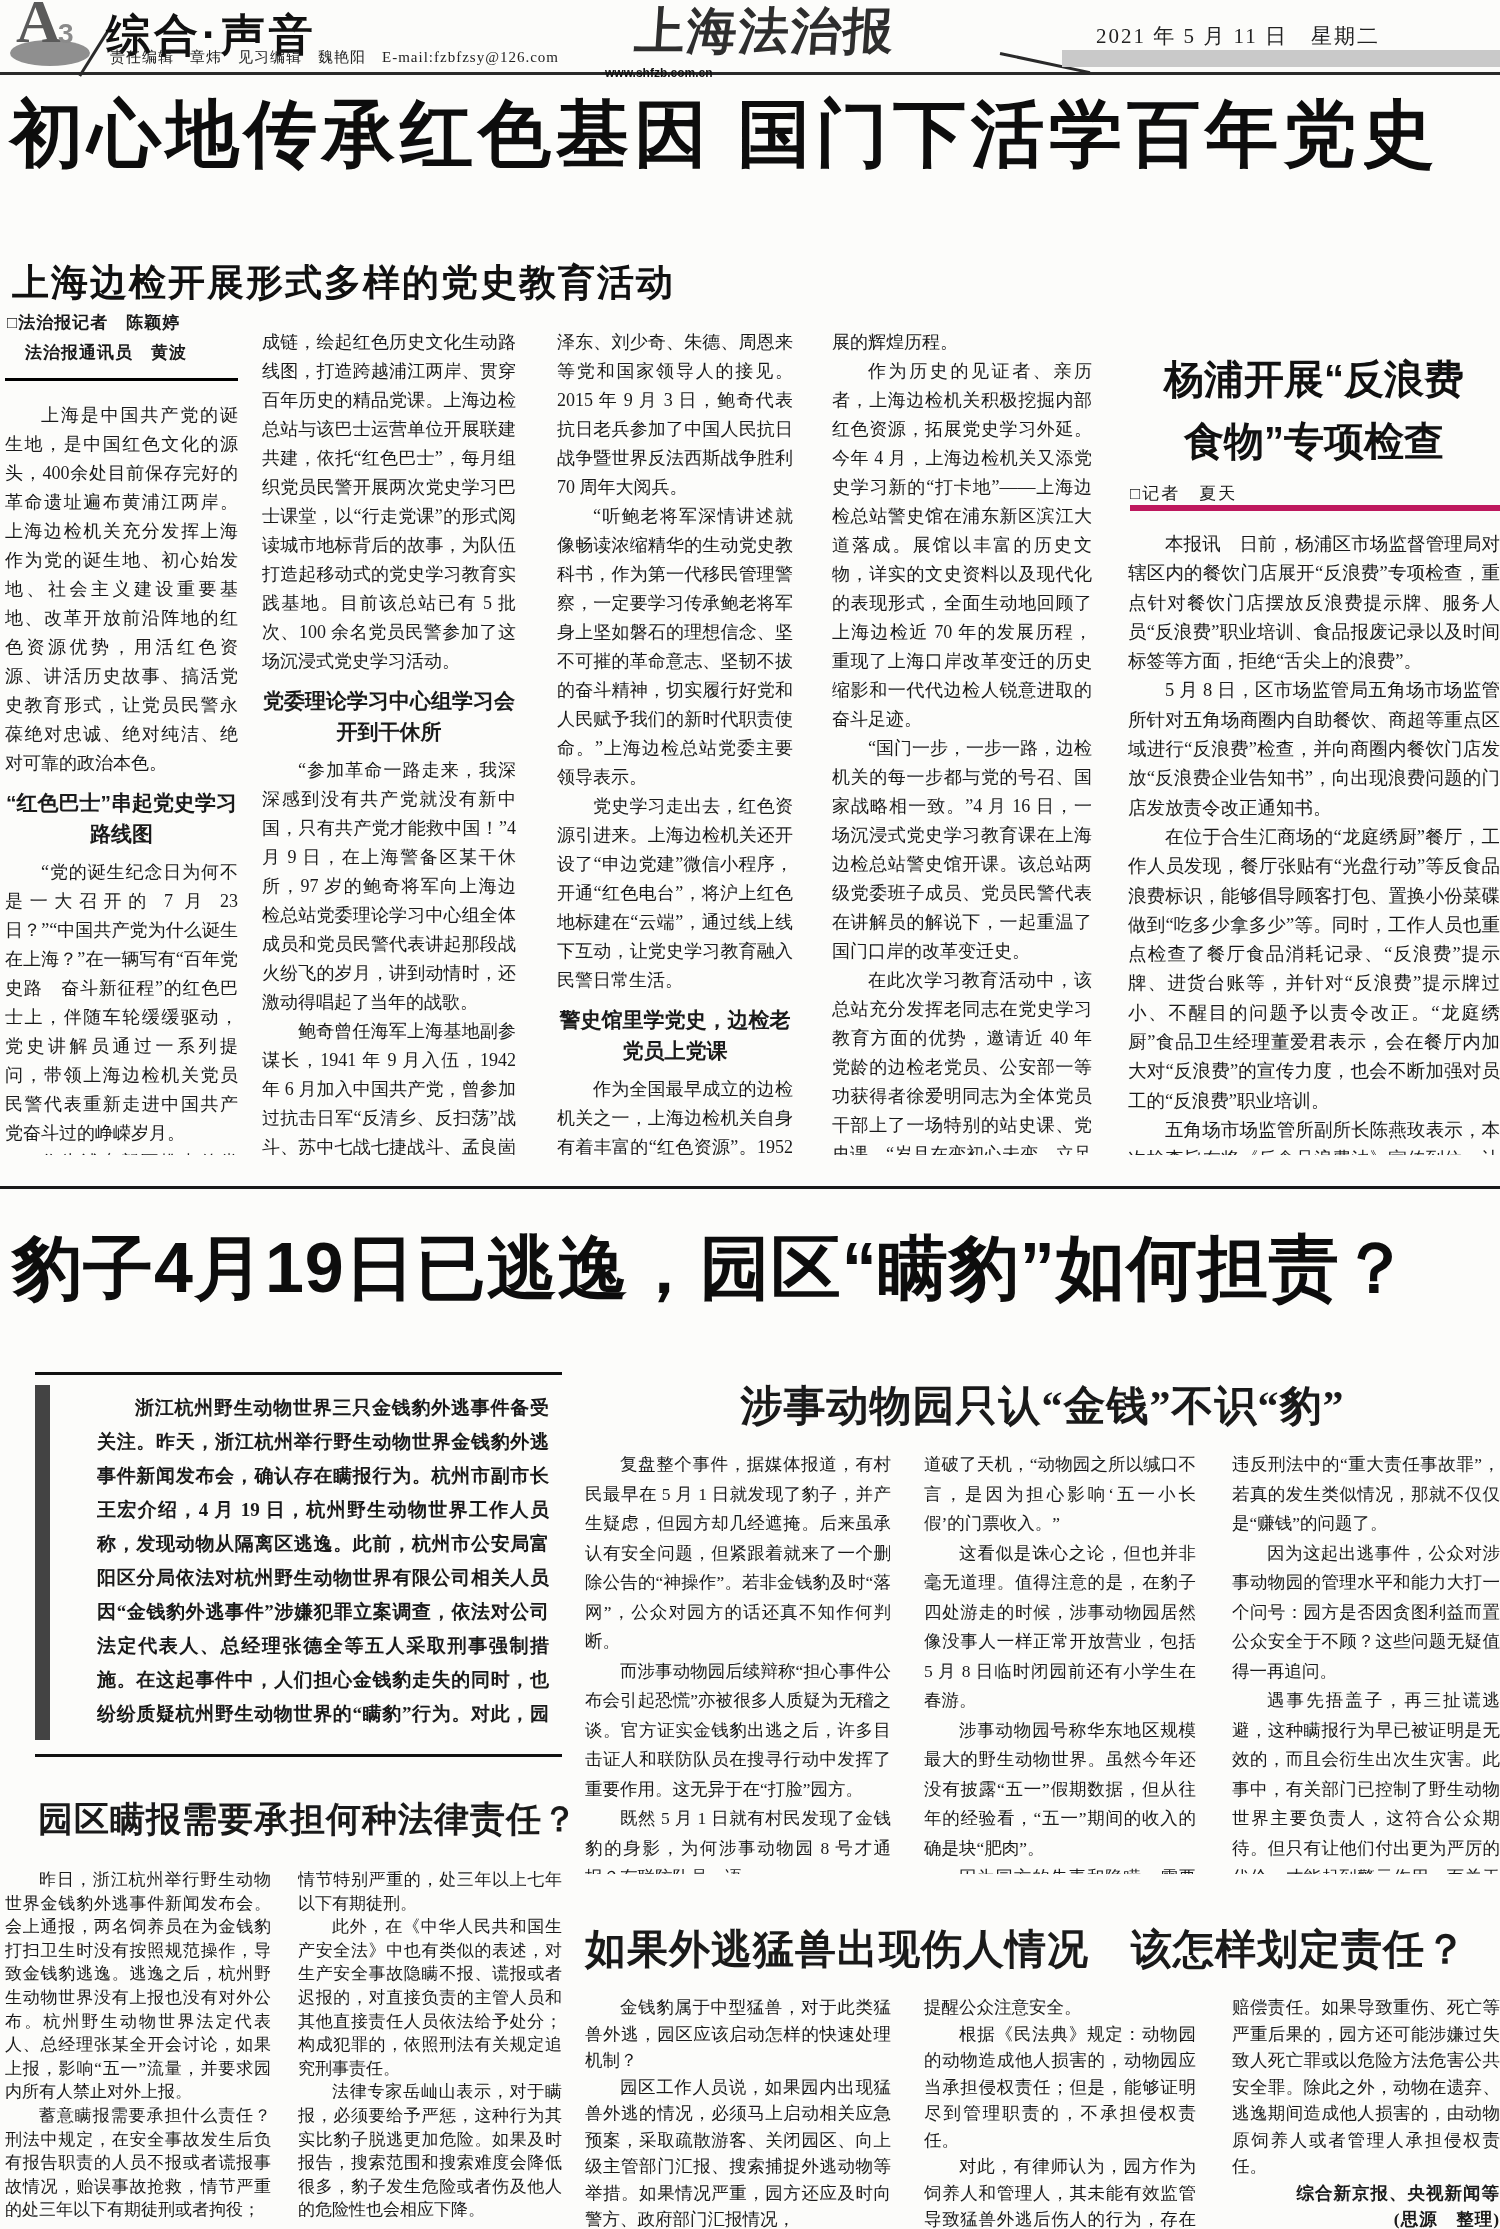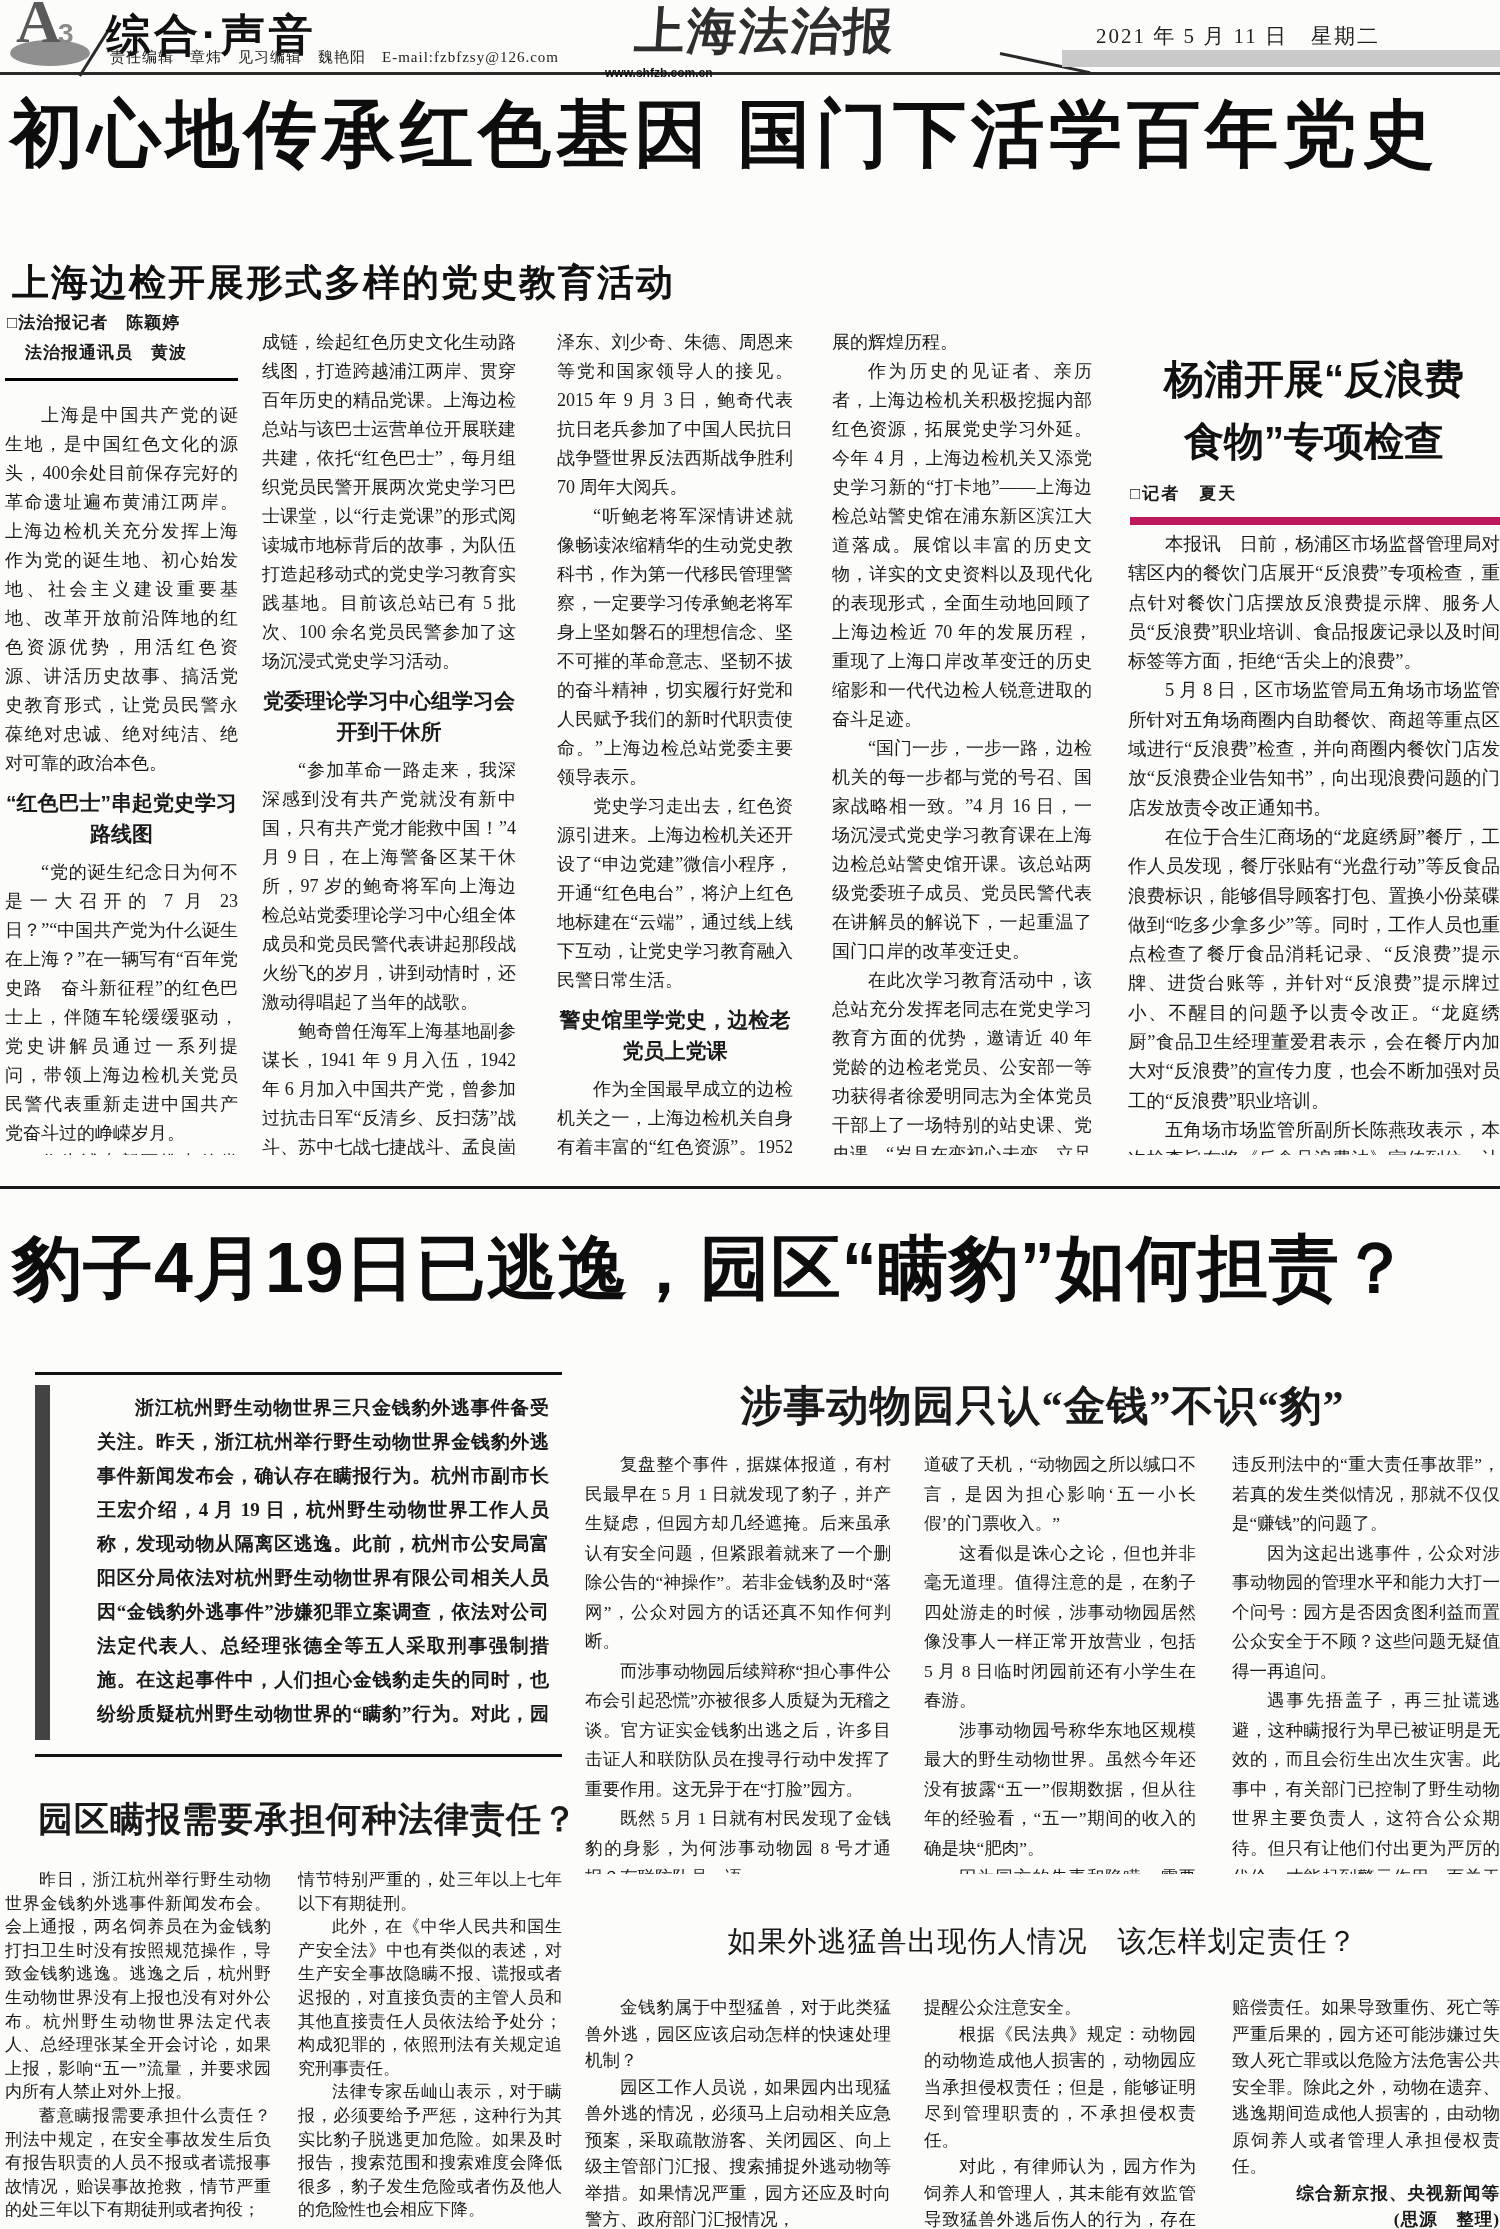--- a/index.html
+++ b/index.html
@@ -31,22 +31,22 @@
             text-align:center;line-height:31px;margin:9px 0;text-indent:0}
   #lead-col1{left:5px;top:306px;width:233px;height:849px}
   #lead-byline{font-weight:700;font-size:17px;line-height:30px;letter-spacing:1px;border-bottom:3px solid #000;
                padding:2px 0 10px 2px;margin-bottom:20px;white-space:pre-line}
   #lead-col2{left:262px;top:328px;width:254px;height:827px}
   #lead-col3{left:557px;top:328px;width:236px;height:827px}
   #lead-col4{left:832px;top:328px;width:260px;height:827px}
   
   #side-title{left:1128px;top:348px;width:372px;text-align:center;font-size:40px;font-weight:800;
               line-height:62px;white-space:pre-line;color:#111}
-  #side-byline{left:1130px;top:482px;width:370px;font-size:17px;font-weight:700;letter-spacing:2px;
-               border-bottom:8px solid #be185d;padding-bottom:12px}
+  #side-byline{left:1130px;top:482px;width:370px;font-size:17px;font-weight:400;letter-spacing:2px;
+               border-bottom:6px solid #be185d;}
   #side-body{left:1128px;top:530px;width:372px;height:625px;font-size:18.5px;line-height:29.3px}
   
   #mid-rule{left:0;top:1186px;width:1500px;height:3px;background:#1a1a1a}
   #leopard-headline{left:12px;top:1222px;width:1482px;font-size:70px;font-weight:900;letter-spacing:1px;
                     color:#0d0d0d;white-space:nowrap}
   
   #intro-box{left:35px;top:1372px;width:527px;height:385px;border-top:3px solid #111;border-bottom:3px solid #111;box-sizing:border-box}
   #intro-box-bar{left:0;top:10px;width:15px;height:355px;background:#434343}
   #intro-box-text{left:62px;top:16px;width:452px;height:345px;font-weight:700;font-size:19px;line-height:34px;
                   text-align:justify;text-indent:2em;overflow:hidden}
@@ -54,21 +54,21 @@
   .kai-col{font-size:17.5px;line-height:29.5px;text-align:justify;overflow:hidden}
   .kai-col .para{text-indent:2em;margin:0}
   .kai-col .para.cont{text-indent:0}
   #sec1-head{left:585px;top:1378px;width:915px;text-align:center;font-size:42px;font-weight:900;letter-spacing:1px}
   #sec1-colA{left:585px;top:1450px;width:306px;height:424px}
   #sec1-colB{left:924px;top:1450px;width:272px;height:424px}
   #sec1-colC{left:1232px;top:1450px;width:268px;height:424px}
   #sec2-head{left:38px;top:1796px;width:540px;font-size:35px;font-weight:900;letter-spacing:1px}
   #sec2-col1{left:5px;top:1868px;width:266px;height:361px;font-size:17px;line-height:23.6px}
   #sec2-col2{left:298px;top:1868px;width:264px;height:361px;font-size:17px;line-height:23.6px}
-  #sec3-head{left:585px;top:1922px;width:915px;text-align:center;font-size:29px;font-weight:400;letter-spacing:1px}
+  #sec3-head{left:585px;top:1922px;width:915px;text-align:left;font-size:41px;font-weight:700;letter-spacing:1px}
   #sec3-col1{left:585px;top:1994px;width:306px;height:235px;line-height:26.5px}
   #sec3-col2{left:924px;top:1994px;width:272px;height:235px;line-height:26.5px}
   #sec3-col3{left:1232px;top:1994px;width:268px;height:235px;line-height:26.5px}
   .attr-line{text-align:right;font-weight:700;text-indent:0;letter-spacing:1px}
 </style>
 </head>
 <body>
 
 <div class="abs" id="header-rule"></div>
 <div class="abs" id="header-diag"></div>

